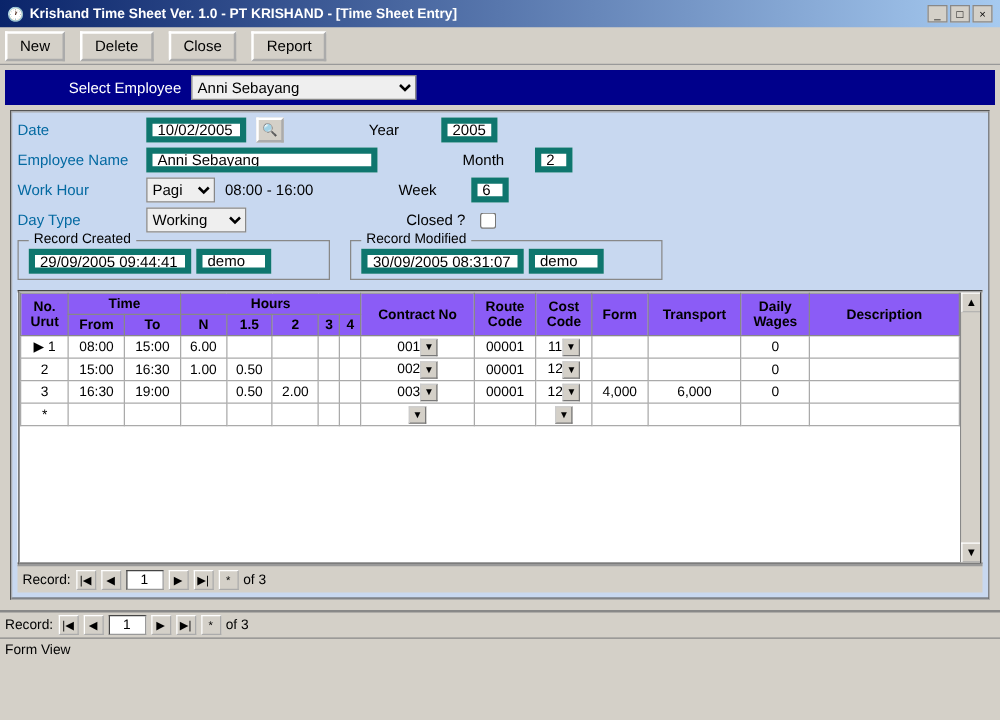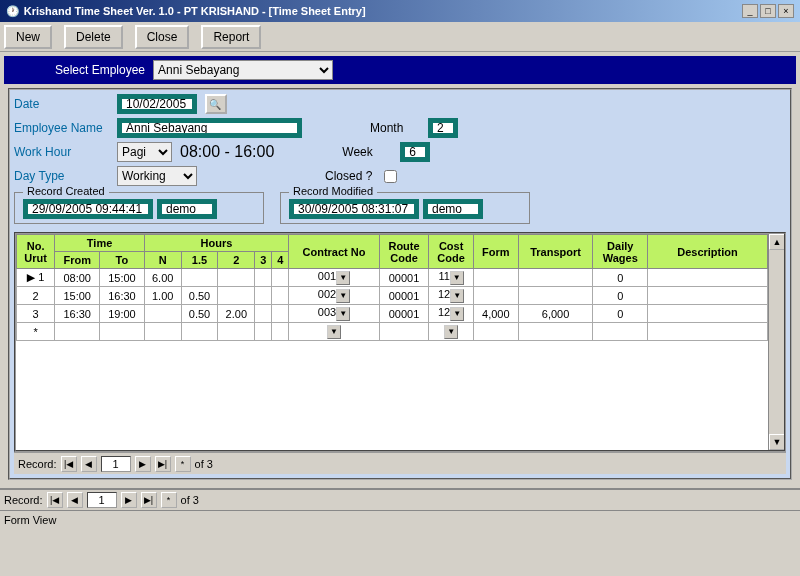--- a/index.html
+++ b/index.html
@@ -84,21 +84,21 @@
     .date-input { width: 80px; }
     .search-btn {
       width: 22px; height: 20px;
       background: #d4d0c8;
       border: 2px outset #fff;
       cursor: pointer;
       font-size: 10px;
     }
     .name-input { width: 185px; }
     .work-hour-select { width: 55px; height: 20px; font-size: 12px; border: 1px solid #888; }
-    .work-hours-text { font-size: 16px; text-align: right; }
+    .work-hours-text { font-size: 12px; text-align: right; }
     .day-type-select { width: 80px; height: 20px; font-size: 12px; border: 1px solid #888; }
     .year-input { width: 45px; }
     .month-input { width: 30px; }
     .week-input { width: 30px; }
     .closed-checkbox { margin-left: 4px; }
     
     
     .record-boxes {
       display: flex;
       gap: 16px;
@@ -117,21 +117,21 @@
       position: relative;
     }
     
     table.data-table {
       width: 100%;
       border-collapse: collapse;
       font-size: 11px;
     }
     
     table.data-table th {
-      background: #bef264;
+      background: #8b5cf6;
       border: 1px solid #888;
       padding: 2px 3px;
       text-align: center;
       font-size: 11px;
       font-weight: bold;
     }
     
     table.data-table td {
       border: 1px solid #aaa;
       padding: 1px 3px;
@@ -266,20 +266,24 @@
       <option>Anni Sebayang</option>
     </select>
   </div>
 
   <div class="outer-panel">
 
     <div class="form-row">
       <span class="form-label">Date</span>
       <input class="form-input date-input" type="text" value="10/02/2005" style="">
       <button class="search-btn">🔍</button>
+      <div class="right-section">
+        <span class="right-label">Year</span>
+        <input class="form-input year-input" type="text" value="2005" style="">
+      </div>
     </div>
 
     <div class="form-row">
       <span class="form-label">Employee Name</span>
       <input class="form-input name-input" type="text" value="Anni Sebayang" style="">
       <div class="right-section">
         <span class="right-label">Month</span>
         <input class="form-input month-input" type="text" value="2" style="">
       </div>
     </div>

